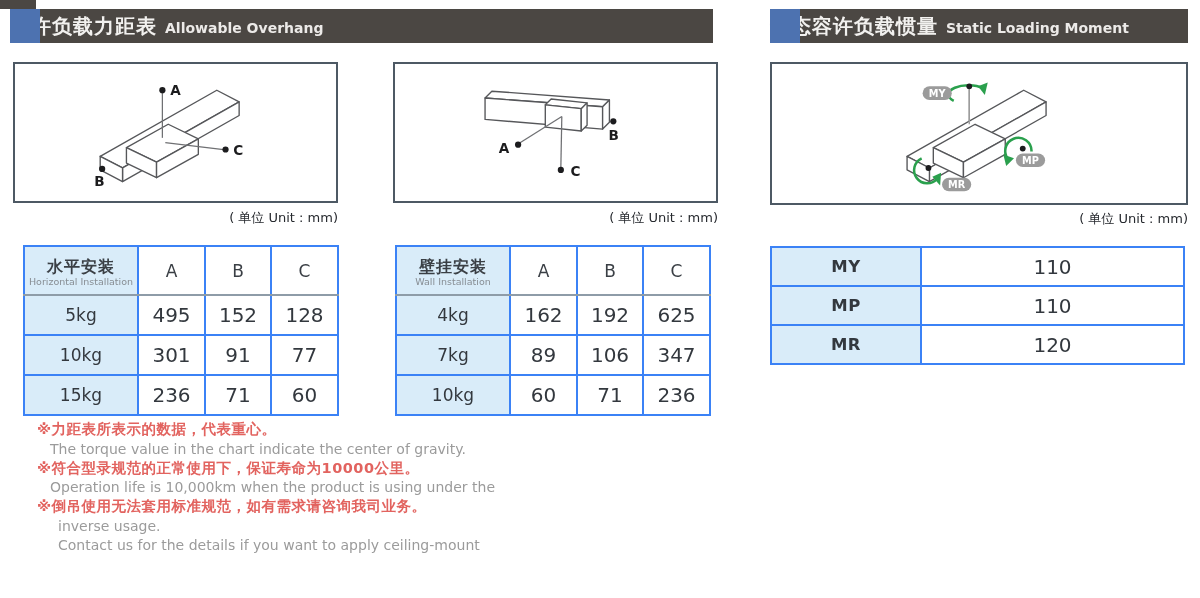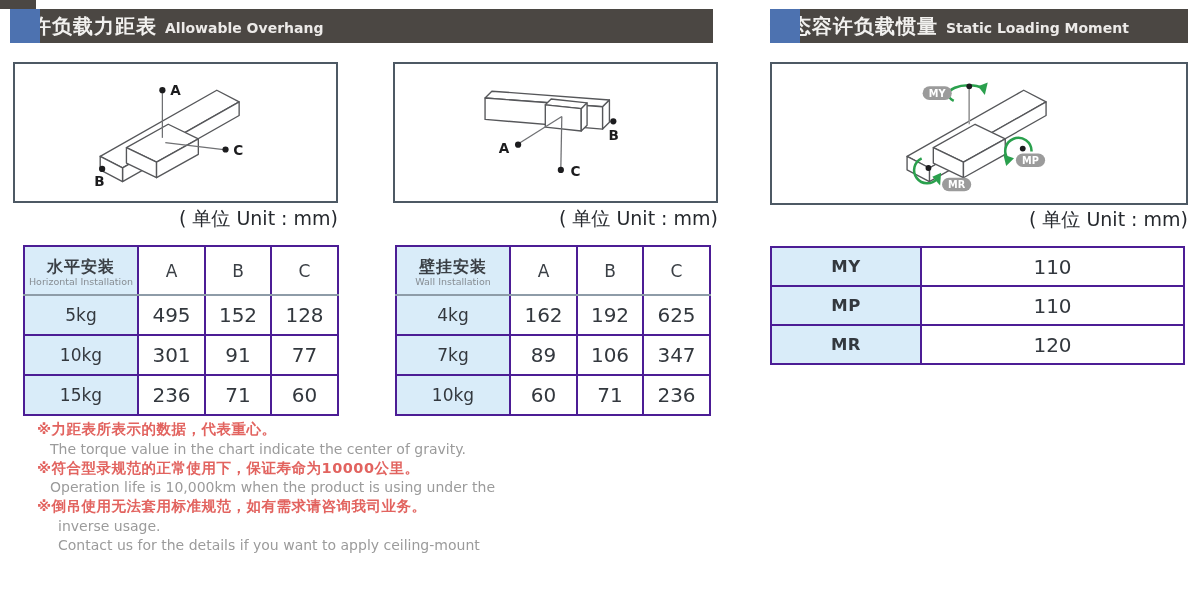--- a/index.html
+++ b/index.html
@@ -18,27 +18,27 @@
   .hdr .txt { display:flex; align-items:baseline; gap:8px; white-space:nowrap; }
   .hdr .zh { font-size:20px; font-weight:bold; color:#f2f1ef; letter-spacing:1px; }
   .hdr .en { font-size:14px; font-weight:bold; color:#eceae8; }
   
   .dbox { position:absolute; top:62px; background:#fff; border:2px solid #4d5964; box-sizing:border-box; }
   .dbox-1 { left:13px;  width:325px; height:141px; }
   .dbox-2 { left:393px; width:325px; height:141px; }
   .dbox-3 { left:770px; width:418px; height:143px; }
   .dbox svg { width:100%; height:100%; display:block; }
   .unit { position:absolute; height:26px; line-height:26px; text-align:right;
-          font-size:19px; font-weight:500; color:#26292e; }
+          font-size:13px; font-weight:500; color:#26292e; }
   .unit-1 { left:13px;  top:205px; width:325px; }
   .unit-2 { left:393px; top:205px; width:325px; }
   .unit-3 { left:770px; top:206px; width:418px; }
   
   table.dtable { border-collapse:collapse; table-layout:fixed; position:absolute; }
-  .dtable td { border:2px solid #4c1d95; text-align:center; vertical-align:middle; padding:0; background:#fff; }
+  .dtable td { border:2px solid #3b82f6; text-align:center; vertical-align:middle; padding:0; background:#fff; }
   .dtable td.lbl { background:#d9ecf9; }
   .dtable tr.head td { border-bottom-color:#8e9ca8; }
   .t-load { top:245px; }
   .t-load-1 { left:23px; }
   .t-load-2 { left:395px; }
   .t-load tr.head td { height:47px; }
   .t-load tr.row td { height:38px;margin-left:16px; }
   .t-zh { font-size:16px; font-weight:600; letter-spacing:1px; line-height:19px; margin-top:3px; color:#3a3f45; }
   .t-en { font-size:9.5px; line-height:11px; color:#878d93; }
   .col-h { font-size:17px; color:#3a3f45; }

